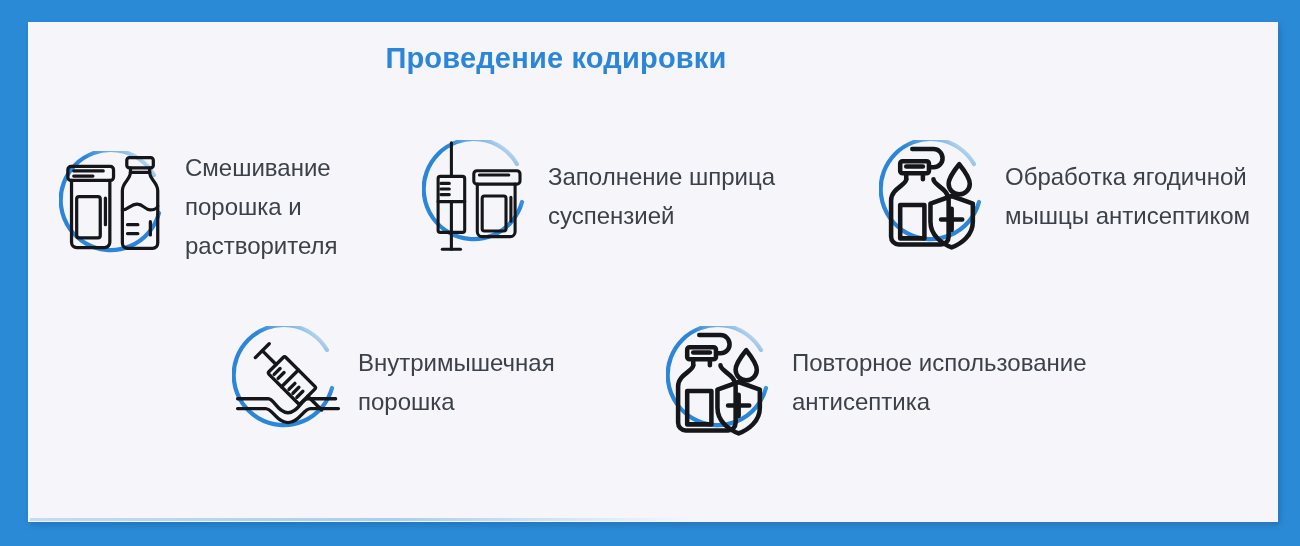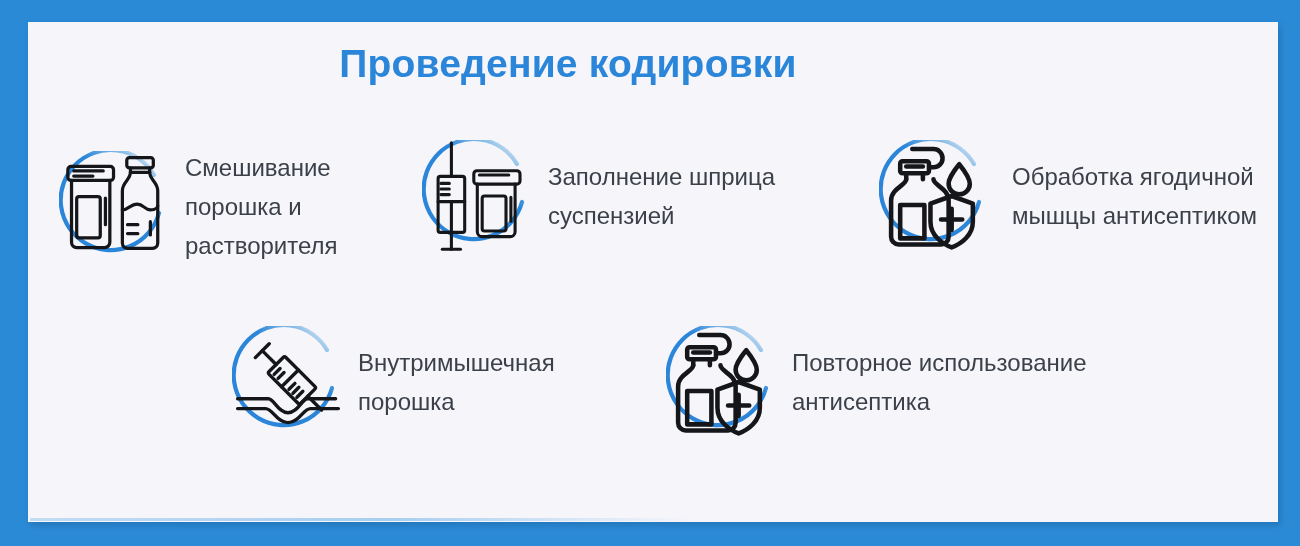--- a/index.html
+++ b/index.html
@@ -28,23 +28,23 @@
     position:absolute;
     left:30px; top:518px;
     width:660px; height:3px;
     background:linear-gradient(90deg,#bcd9f2 0%, #9fcaee 55%, rgba(159,202,238,0) 100%);
     opacity:.9;
   }
 
   
   #title {
     position:absolute;
-    left:12px; top:42px; width:1112px;
+    left:0; top:42px; width:1112px;
     text-align:center;
-    font-size:39px;
+    font-size:29px;
     font-weight:bold;
     color:#2b86da;
     letter-spacing:.2px;
     white-space:nowrap;
   }
 
   
   .item { position:absolute; display:flex; align-items:center; }
 
   .circle-wrap {
@@ -65,21 +65,21 @@
     font-size:24px;
     line-height:39px;
     color:#3c4149;
     white-space:pre-line;
     margin-left:14px;
   }
 
   
   #item-1 { left:59px;  top:140px;margin-top:8px; }
   #item-2 { left:422px; top:140px; }
-  #item-3 { left:879px; top:140px;gap:7px; }
+  #item-3 { left:879px; top:140px; }
   #item-4 { left:232px; top:326px; }
   #item-5 { left:666px; top:326px; }
 
   #item-1 .label, #item-3 .label { margin-top:0; }
 </style>
 </head>
 <body>
 
 <div id="frame">
 

